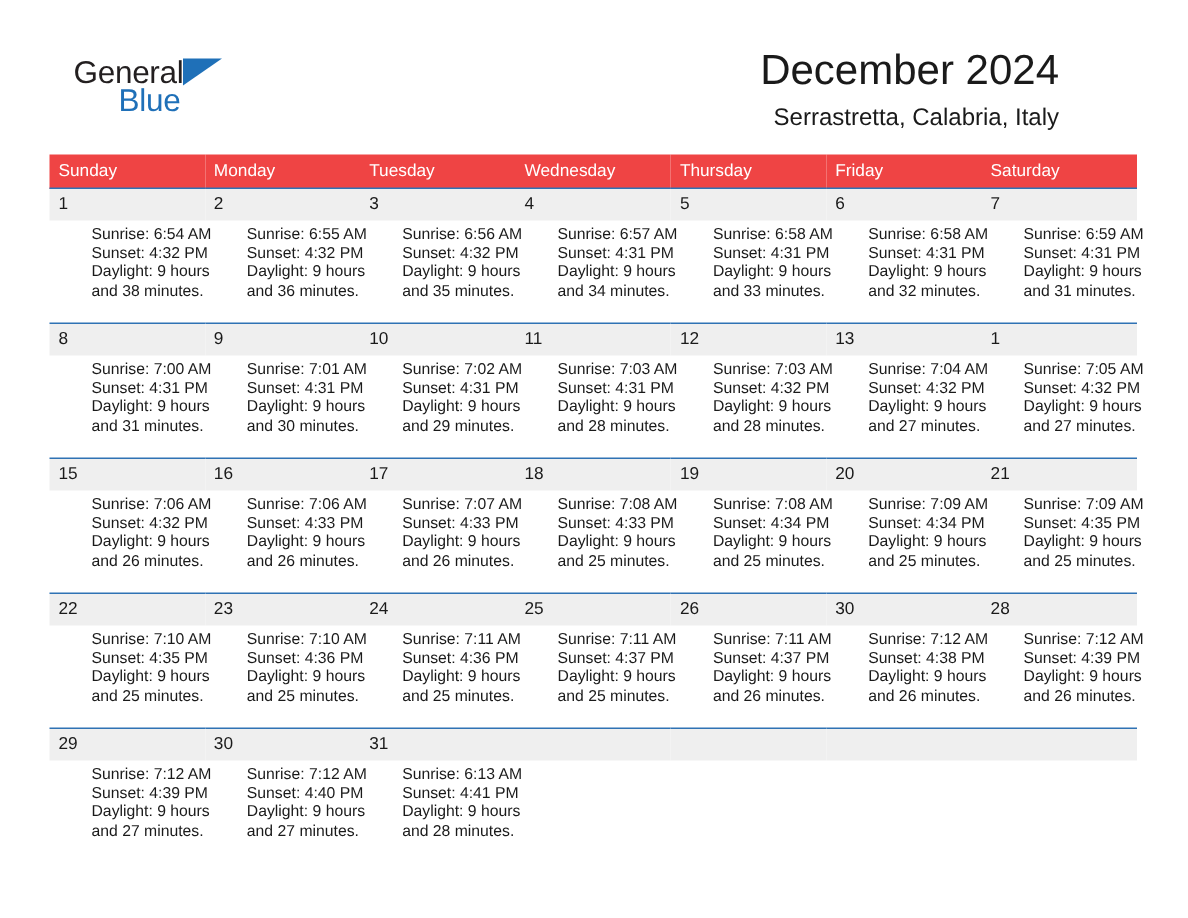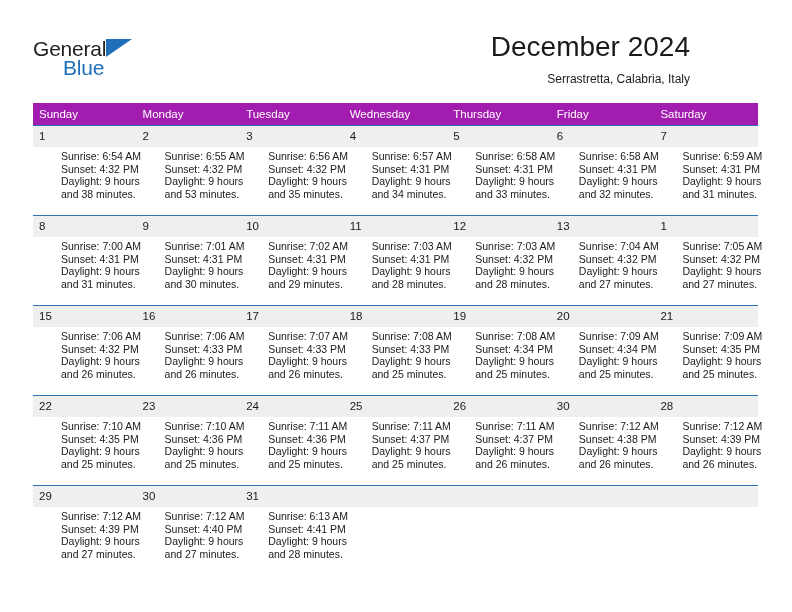--- a/index.html
+++ b/index.html
@@ -18,21 +18,21 @@
   .page {
     position: relative;
     width: 792px;
     height: 612px;
     box-sizing: border-box;
   }
 
   
   .top {
     position: absolute;
-    left: 0;
+    left: 16px;
     top: 0;
     width: 724px;
     height: 98px;
   }
 
   .logo {
     position: absolute;
     left: 33px;
     top: 37px;
     width: 130px;
@@ -74,38 +74,38 @@
   }
   .cal-title {
     font-size: 28px;
     color: #1a1a1a;
     line-height: 34px;
     font-weight: normal;
     white-space: nowrap;
     text-align: center;
   }
   .cal-subtitle {
-    font-size: 12px;
+    font-size: 16px;
     color: #1a1a1a;
     line-height: 20px;
     margin-top: 5px;
     white-space: nowrap;
   }
 
   
   .cal {
     position: absolute;
     left: 33px;
     top: 103px;
     width: 725px;
     border-collapse: collapse;
     table-layout: fixed;
   }
   .cal th {
-    background: #a21caf;
+    background: #ef4444;
     color: #ffffff;
     font-size: 11.5px;
     font-weight: normal;
     text-align: left;
     padding: 5px 0 5px 6px;
     height: 11px;
     border: none;
   }
   .cal td {
     width: 103.57px;
@@ -187,21 +187,21 @@
               </div>
             </div>
           </td>
         <td>
             <div class="daycell">
               <div class="daynum">2</div>
               <div class="dayinfo">
                 <div>Sunrise: 6:55 AM</div>
                 <div>Sunset: 4:32 PM</div>
                 <div>Daylight: 9 hours</div>
-                <div>and 53 minutes.</div>
+                <div>and 36 minutes.</div>
               </div>
             </div>
           </td>
         <td>
             <div class="daycell">
               <div class="daynum">3</div>
               <div class="dayinfo">
                 <div>Sunrise: 6:56 AM</div>
                 <div>Sunset: 4:32 PM</div>
                 <div>Daylight: 9 hours</div>

